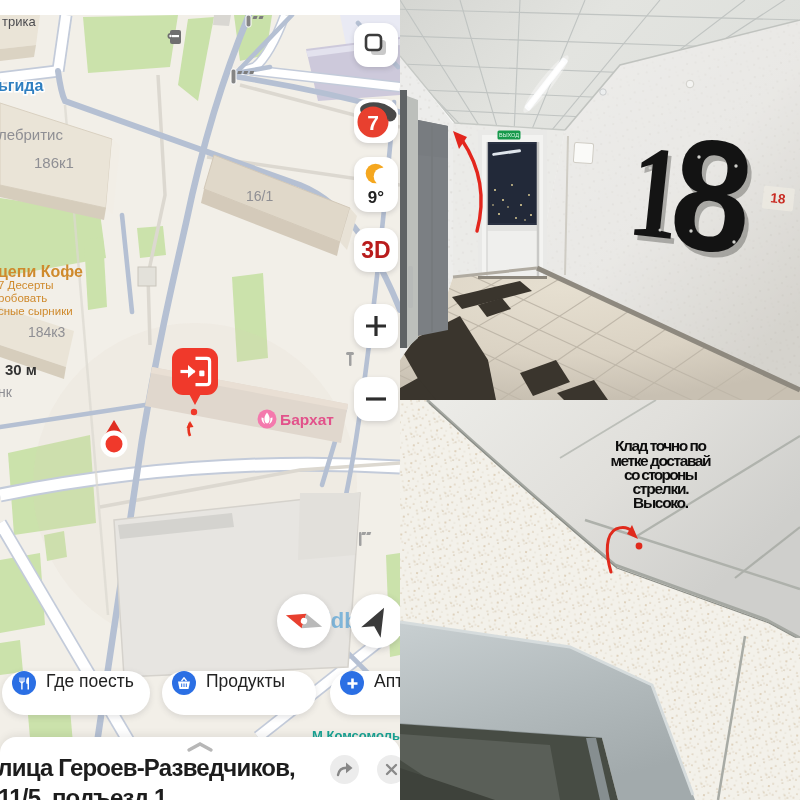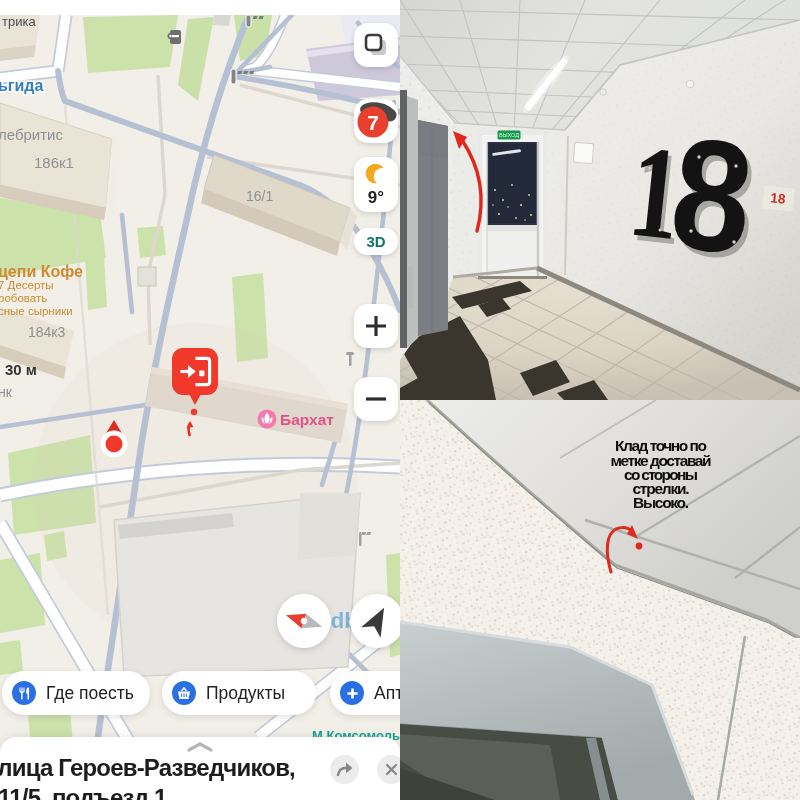--- a/index.html
+++ b/index.html
@@ -1,19 +1,19 @@
 <!DOCTYPE html>
 <html><head>
 <meta charset="utf-8">
 <style>
 html,body{margin:0;padding:0}
 .canvas{position:relative;width:800px;height:800px;overflow:hidden;background:#fff;font-family:"Liberation Sans",sans-serif}
 .abs{position:absolute}
 .mbtn{position:absolute;left:354px;width:44px;background:#fff;border-radius:14px;box-shadow:0 2px 5px rgba(60,60,70,.18);display:flex;align-items:center;justify-content:center}
-.chip{position:absolute;top:656px;height:44px;background:#fff;border-radius:22px;box-shadow:0 2px 6px rgba(60,60,70,.15);display:flex;align-items:center;font-size:17.5px;color:#222;font-weight:400}
+.chip{position:absolute;top:656px;height:44px;background:#fff;border-radius:22px;box-shadow:0 2px 6px rgba(60,60,70,.15);display:flex;font-size:17.5px;color:#222;font-weight:400}
 .cicon{width:24px;height:24px;border-radius:50%;background:#2b6fe4;display:flex;align-items:center;justify-content:center;margin:0 10px 0 10px;flex:0 0 24px}
 </style>
 </head>
 <body>
 <div class="canvas">
 
 <div class="abs" style="left:0;top:15px;width:400px;height:800px;overflow:hidden">
 <svg width="400" height="800" viewBox="0 0 400 800">
 
 <rect x="0" y="0" width="400" height="800" fill="#f2efe8"></rect>
@@ -227,21 +227,21 @@
             <mask id="mmask">
               <rect width="30" height="28" fill="#fff"></rect>
               <circle cx="21.5" cy="16.5" r="8.8" fill="#000"></circle>
             </mask>
           </defs>
 <circle cx="14.5" cy="13.5" r="9.8" fill="#f5a71f" mask="url(#mmask)"></circle>
 </svg>
 <div style="font-size:17px;font-weight:bold;color:#222;line-height:1;margin-top:1px">9°</div>
 </div>
 
-<div class="mbtn" style="top:213px;height:27px;font-size:15px;font-weight:bold;color:#0f766e">3D</div>
+<div class="mbtn" style="top:213px;height:44px;font-size:23px;font-weight:bold;color:#b91c1c">3D</div>
 
 <div class="mbtn" style="top:289px;height:44px">
 <svg width="24" height="24" viewBox="0 0 24 24">
           <path d="M 12 2 V 22 M 2 12 H 22" stroke="#2d2d2d" stroke-width="3.2"></path>
         </svg>
 </div>
 
 <div class="mbtn" style="top:362px;height:44px">
 <svg width="24" height="24" viewBox="0 0 24 24">
           <path d="M 2 12 H 22" stroke="#2d2d2d" stroke-width="3.2"></path>

